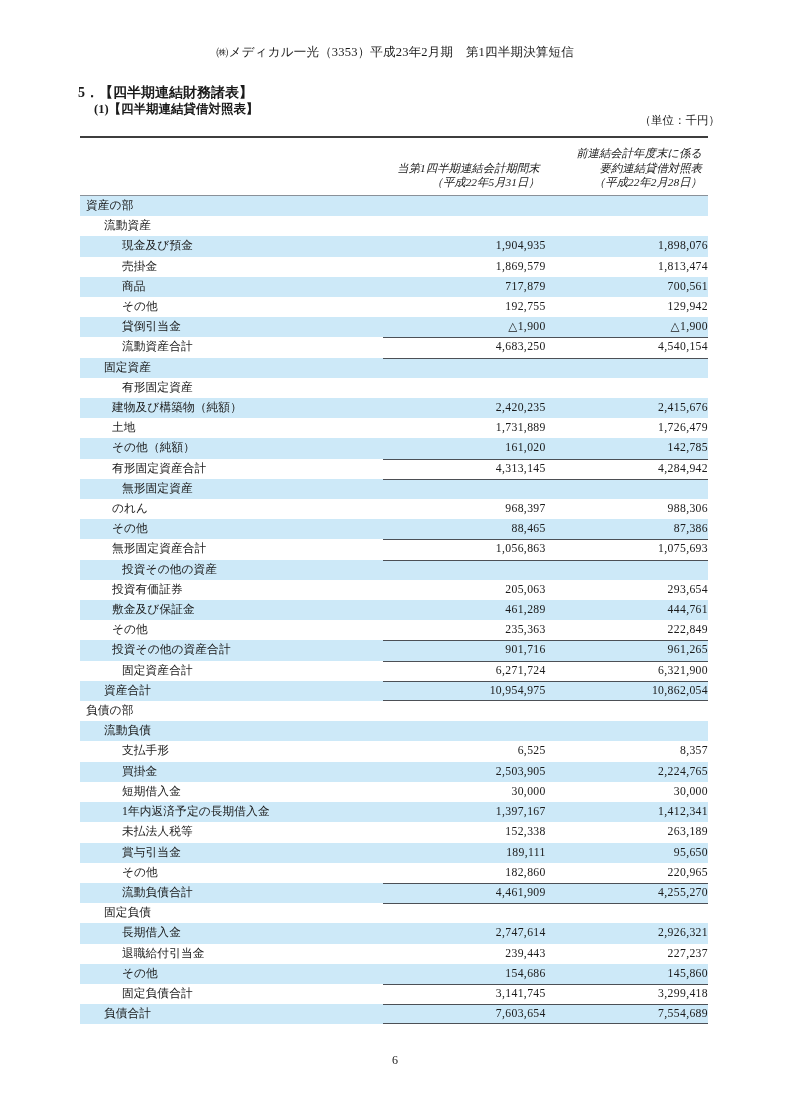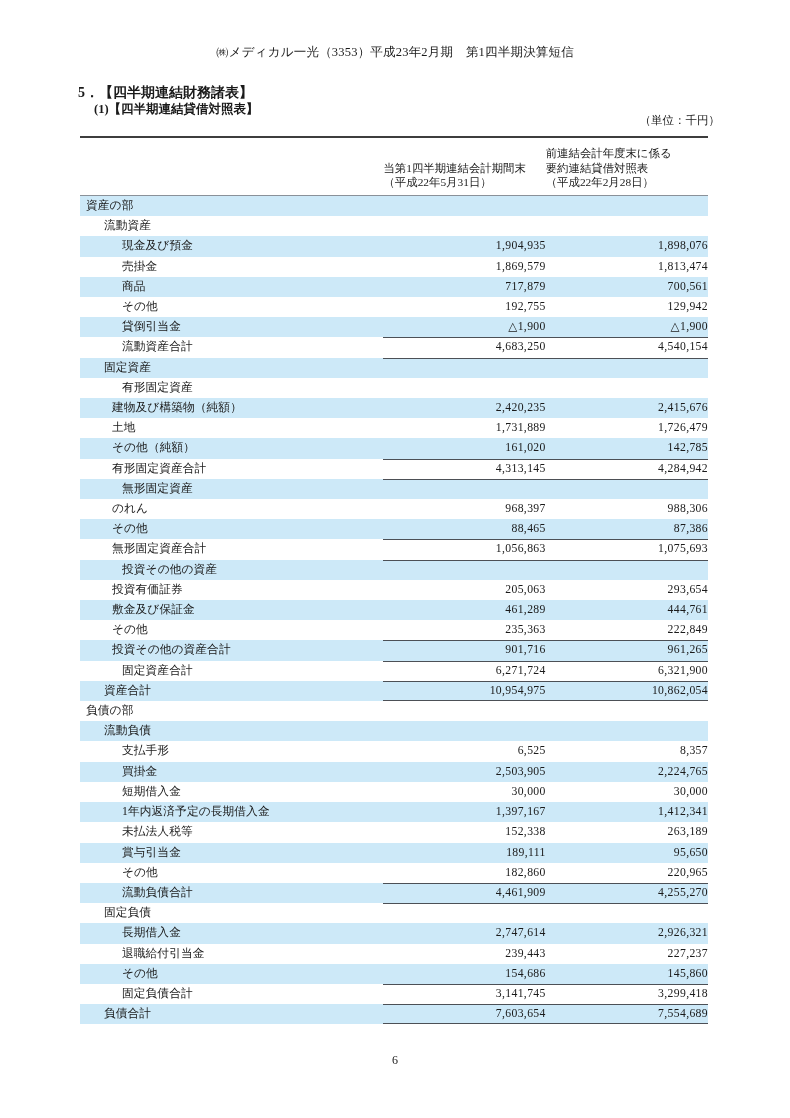--- a/index.html
+++ b/index.html
@@ -83,21 +83,21 @@
     border-bottom: 1px solid #8a9199;
     font-weight: normal;
     vertical-align: bottom;
     padding: 4px 0 5px 0;
     height: 48px;
     line-height: 1.28;
     font-size: 11.4px;
     white-space: nowrap;
   }
   .bs-table thead th.h-label { }
-  .bs-table thead th.h-num { text-align: left; padding-right: 6px; }
+  .bs-table thead th.h-num { text-align: right; padding-right: 6px; font-style: italic; }
 
   .bs-table tbody tr { height: 16px; }
   .bs-table tbody td {
     padding: 0;
     height: 20.2px;
     line-height: 20.2px;
     vertical-align: middle;
     white-space: nowrap;
   }
   .bs-table tbody tr.shaded td { background: #cde9f8; }

